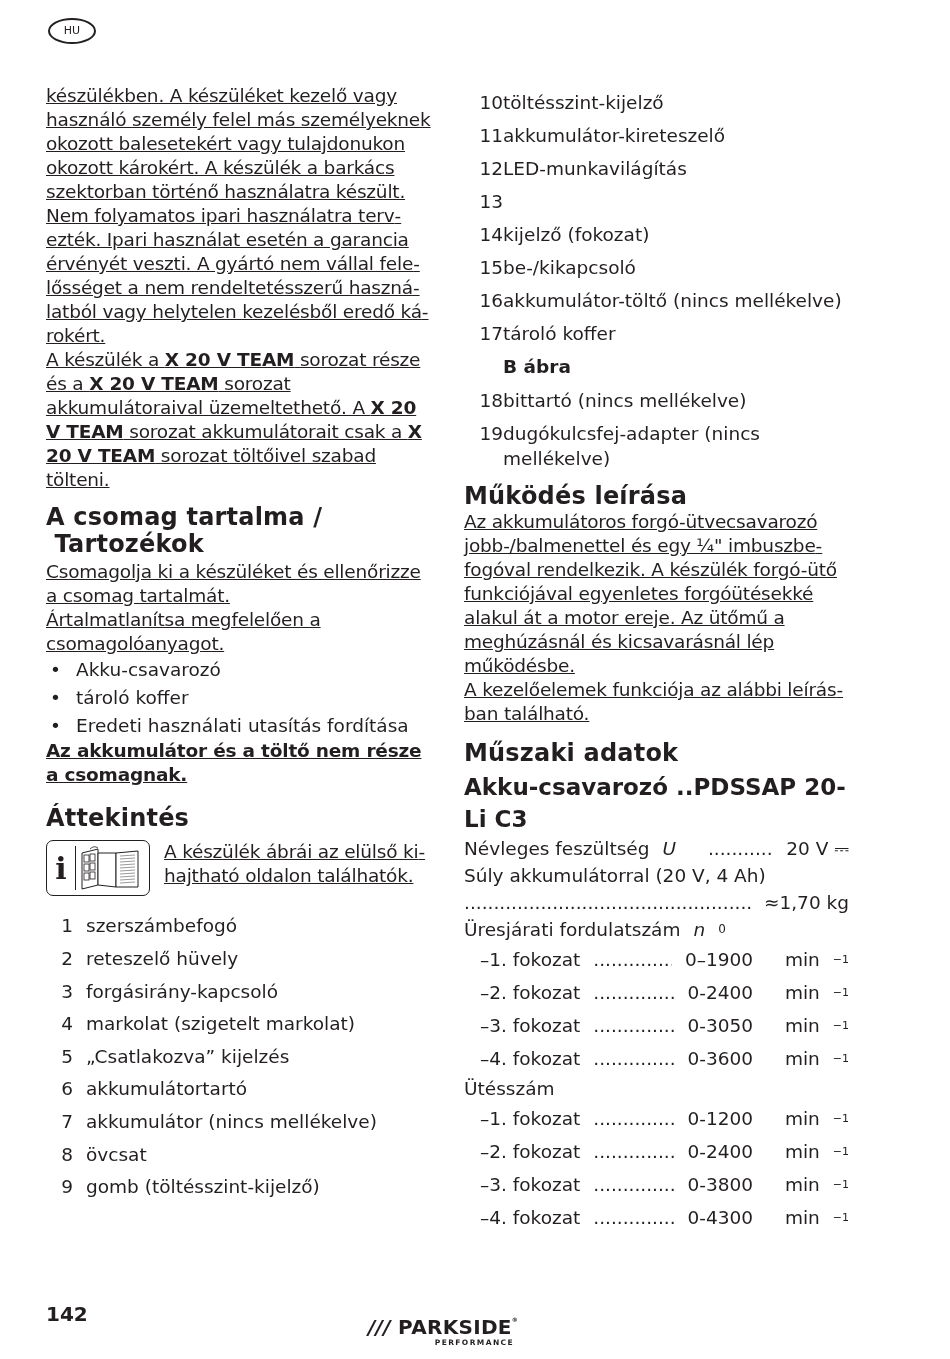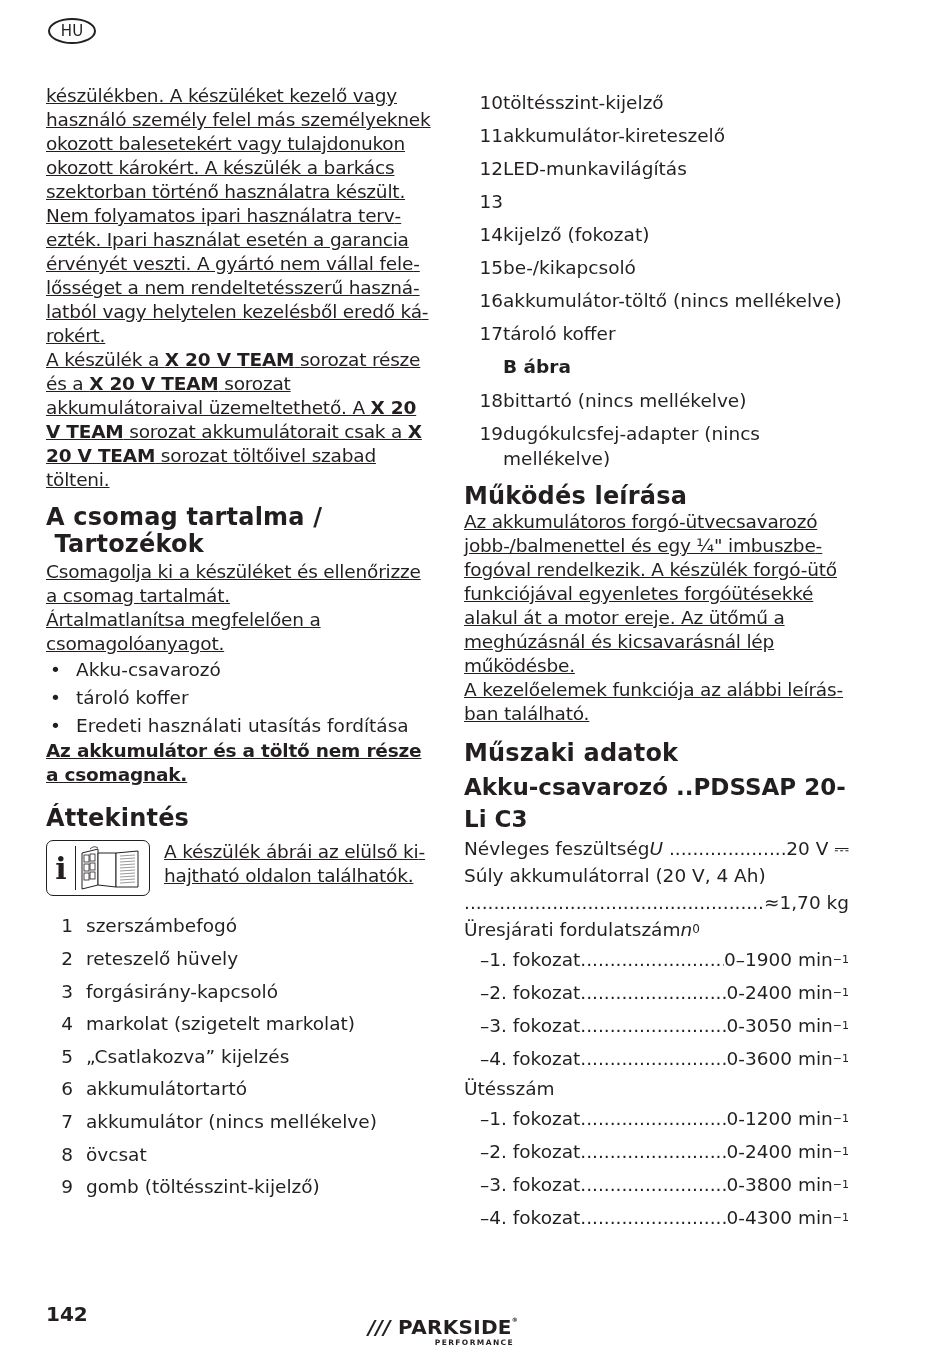--- a/index.html
+++ b/index.html
@@ -3,21 +3,21 @@
 <meta charset="utf-8">
 <style>
   html, body { margin: 0; padding: 0; background: #ffffff; }
   body {
     width: 950px; height: 1359px; position: relative; overflow: hidden;
     font-family: "DejaVu Sans", sans-serif; color: #231f20;
   }
   .lang-badge {
     position: absolute; left: 48px; top: 18px; width: 48px; height: 26px;
     border: 2px solid #231f20; border-radius: 50%; box-sizing: border-box;
-    font-size: 15px; line-height: 22px; text-align: center;
+    font-size: 11px; line-height: 22px; text-align: center;
   }
   .col { position: absolute; top: 84px; }
   .col-left { left: 46px; width: 385px; }
   .col-right { left: 464px; width: 385px; }
   p { margin: 0; font-size: 18.5px; line-height: 24px; letter-spacing: -0.2px; text-decoration: underline; }
   b, .bold { font-weight: bold; }
   h2 { margin: 0; font-size: 24px; line-height: 27px; font-weight: bold; letter-spacing: 0.2px; }
   .h-pack { margin-top: 12px; margin-bottom: 2px; }
   .bullets { margin: 0; padding: 0; list-style: none; }
   .bullets li { font-size: 18.5px; line-height: 27.8px; display: flex; }
@@ -29,21 +29,21 @@
   }
   .info-i { width: 28px; text-align: center; font-family: "DejaVu Serif", serif; font-weight: bold; font-size: 30px; }
   .info-sep { width: 1px; height: 44px; background: #231f20; }
   .num-list { margin-top: 14px; }
   .num-item { display: flex; font-size: 18.5px; line-height: 32.6px; }
   .num-item .n { width: 40px; text-align: right; padding-right: 13px; box-sizing: border-box; flex-shrink: 0; }
   .num-item-r .n { width: 39px; text-align: right; padding-right: 0; }
   .num-item-r { line-height: 33px; }
   .wrap-item { line-height: 25px; padding-top: 4px; }
   .sub-heading { padding-left: 39px; font-size: 18.5px; font-weight: bold; line-height: 34px; }
-  .spec-row { display: flex; font-size: 18.5px; line-height: 27px; white-space: nowrap; }
+  .spec-row { display: flex; font-size: 18.5px; line-height: 27px; white-space: nowrap; gap: 13px; }
   .spec-row .dots { flex: 1; overflow: hidden; white-space: nowrap; }
   .spec-row .dots::after { content: "................................................................................................"; }
   .spec-row.step { line-height: 33px; margin-left: 16px; }
   sup { font-size: 11px; vertical-align: 8px; }
   .page-num { position: absolute; left: 46px; top: 1302px; font-size: 20px; font-weight: bold; }
   .logo { position: absolute; left: 368px; top: 1310px; width: 150px; }
   .logo-main { font-size: 20px; font-weight: bold; letter-spacing: 0.3px; line-height: 20px; }
   .logo-main sup { font-size: 6px; vertical-align: 12px; }
   .logo-sub { font-size: 7.5px; font-weight: bold; letter-spacing: 1.4px; text-align: right; padding-right: 4px; margin-top: 1px; }
 </style>

